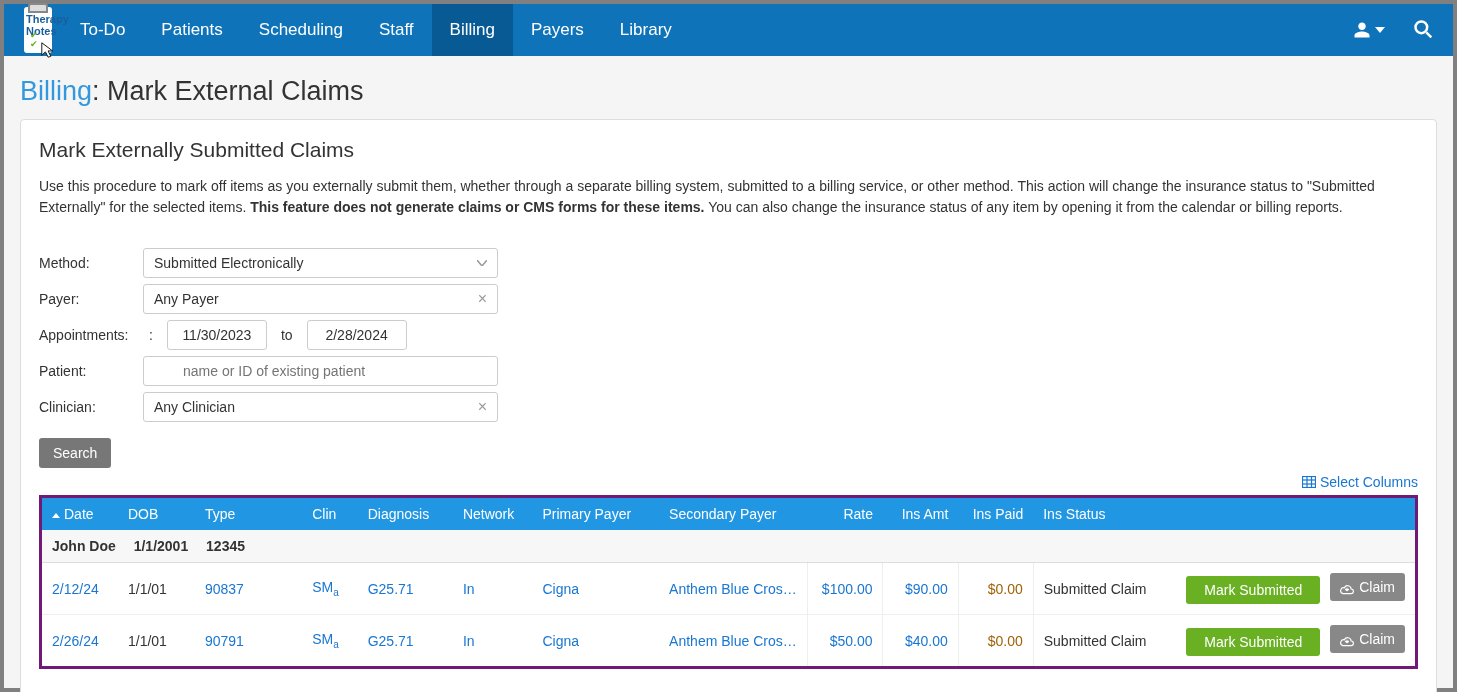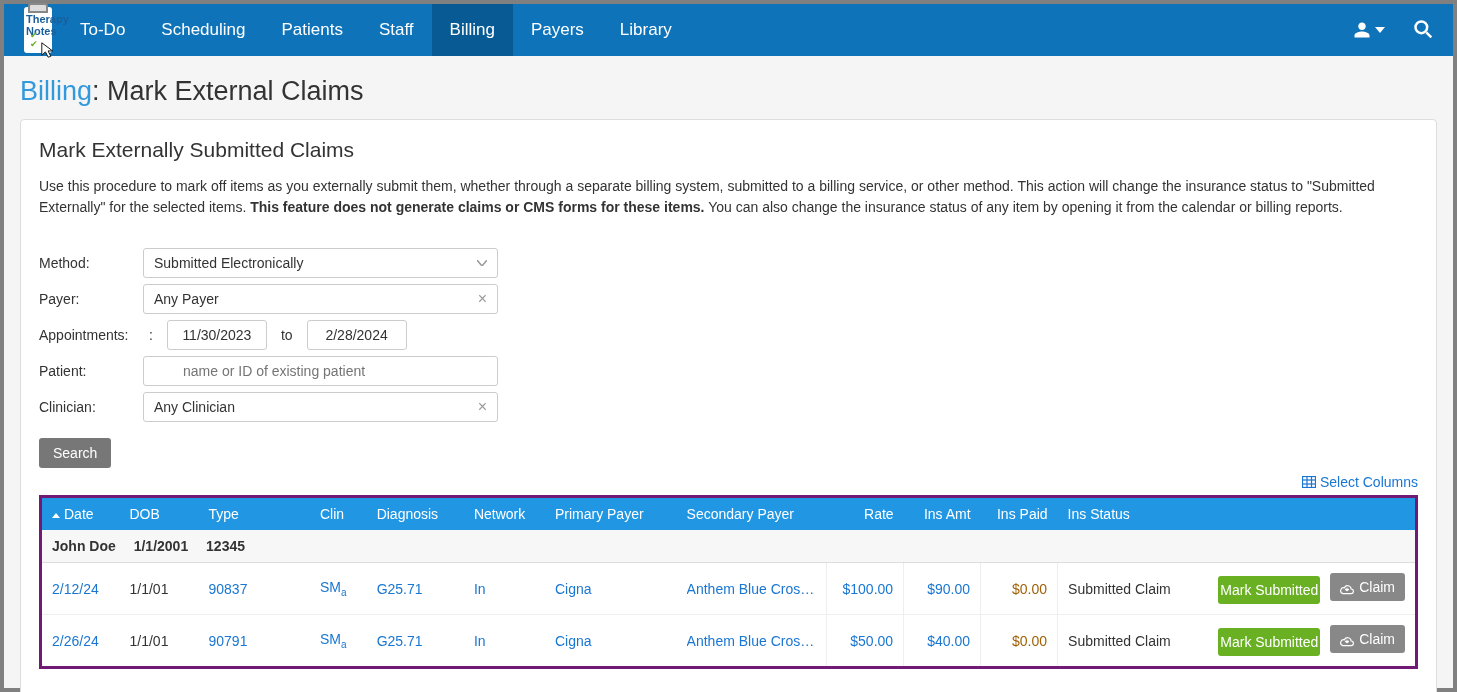--- a/index.html
+++ b/index.html
@@ -184,21 +184,21 @@
   vertical-align: middle;
 }
 .link { color: #1976d2; cursor:pointer; }
 .right { text-align: right; }
 .gray { color: #a16207; }
 .btn-green {
   background: #6ab023;
   color: #fff;
   border: none;
   border-radius: 3px;
-  padding: 6px 2px;
+  padding: 6px 18px;
   font-size: 14px;
   cursor: pointer;
 }
 .btn-gray {
   background: #888;
   color: #fff;
   border: none;
   border-radius: 3px;
   padding: 6px 10px;
   font-size: 14px;
@@ -240,22 +240,22 @@
         <div class="logo-clip"></div>
         <div class="logo-text">Therapy<br>Notes</div>
         <div class="logo-checks">✔<br>✔</div>
         <svg class="cursor-overlay" viewBox="0 0 20 20">
             <path d="M2 2 L2 16 L6 12 L9 18 L12 17 L9 11 L14 11 Z" fill="#fff" stroke="#000" stroke-width="1"></path>
           </svg>
       </div>
     </div>
     <div class="nav-items">
       <div class="nav-item">To-Do</div>
+      <div class="nav-item">Patients</div>
       <div class="nav-item">Scheduling</div>
-      <div class="nav-item">Patients</div>
       <div class="nav-item">Staff</div>
       <div class="nav-item active">Billing</div>
       <div class="nav-item">Payers</div>
       <div class="nav-item">Library</div>
     </div>
     <div class="nav-right">
       <div class="nav-user">
         <svg width="18" height="18" viewBox="0 0 24 24" fill="#fff">
             <path d="M12 12c2.7 0 5-2.3 5-5s-2.3-5-5-5-5 2.3-5 5 2.3 5 5 5zm0 2c-3.3 0-10 1.7-10 5v3h20v-3c0-3.3-6.7-5-10-5z"></path>
           </svg>

